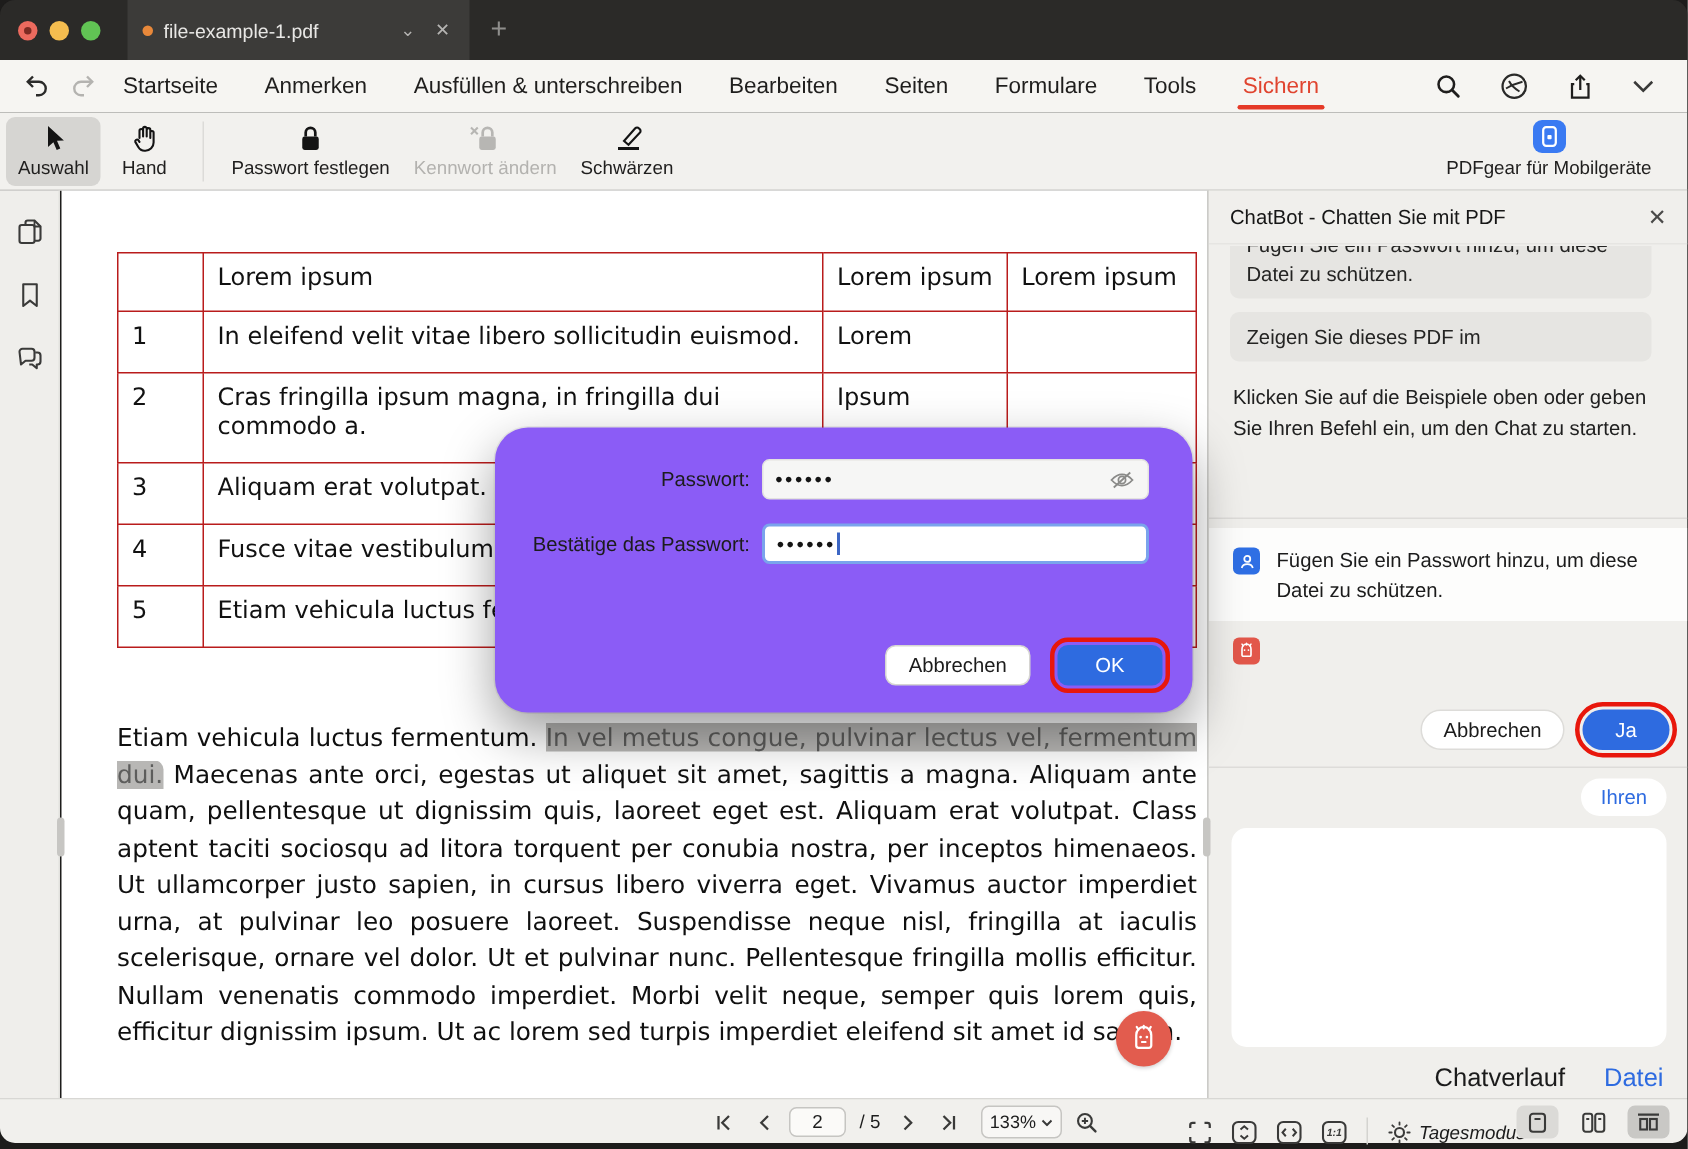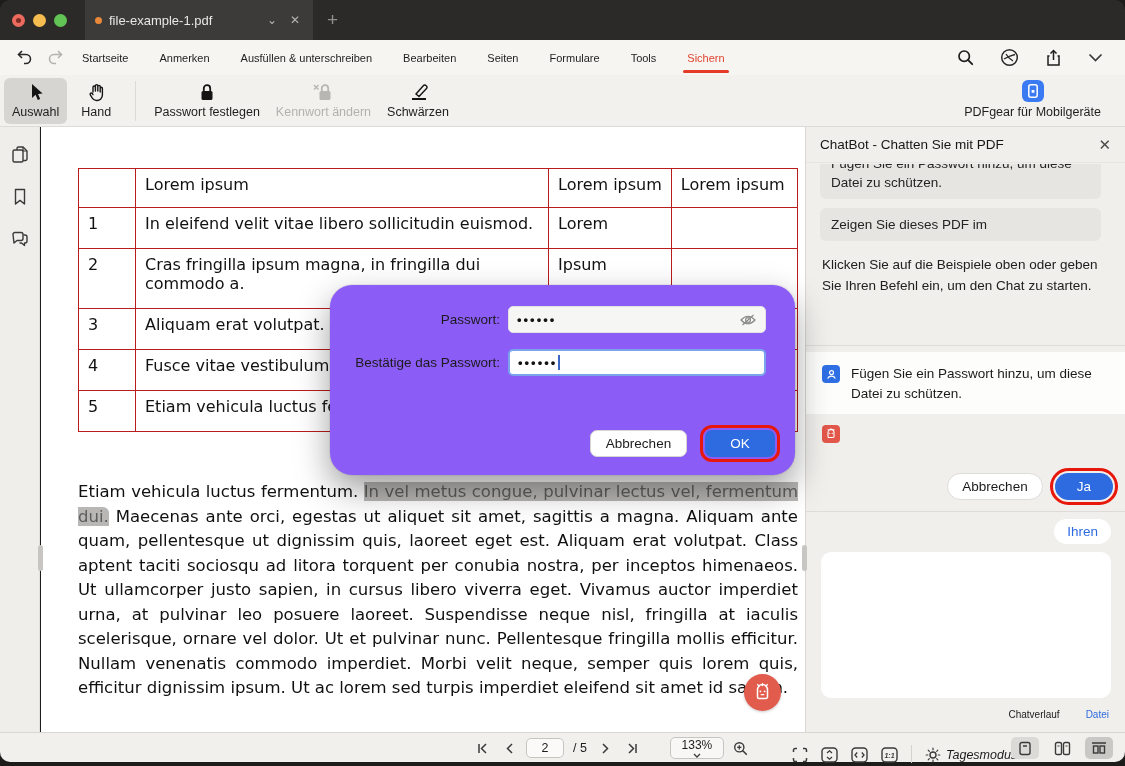--- a/index.html
+++ b/index.html
@@ -16,21 +16,21 @@
   .tab-dot { width:7px; height:7px; border-radius:50%; background:#e8883a; flex:none; }
   .tab-title { flex:1; white-space:nowrap; overflow:hidden; }
   .tab-ctl { color:#b5b4b2; font-size:12px; padding:0 3px; cursor:default; }
   .newtab { color:#8f8e8c; font-size:19px; padding:0 14px; }
 
   
   .ribbon { position:absolute; top:40px; left:0; right:0; height:35px; background:#f6f5f2; display:flex; align-items:center; }
   .undo-redo { display:flex; gap:14px; padding:0 18px 0 16px; }
   .undo-redo svg { display:block; }
   .menu { display:flex; gap:31px; align-items:center; height:100%; }
-  .menu-item { font-size:11px; color:#1f1e1d; position:relative; height:100%; display:flex; align-items:center; cursor:default; }
+  .menu-item { font-size:15px; color:#1f1e1d; position:relative; height:100%; display:flex; align-items:center; cursor:default; }
   .menu-item.active { color:#e0442f; }
   .menu-item.active::after { content:""; position:absolute; left:-4px; right:-4px; bottom:2px; height:3px; border-radius:2px; background:#e53a28; }
   .ribbon-right { margin-left:auto; display:flex; gap:26px; align-items:center; padding-right:22px; }
 
   
   .toolbar { position:absolute; top:75px; left:0; right:0; height:52px; background:#f2f1ee; border-bottom:1px solid #dcdbd8; display:flex; align-items:center; padding:0 16px 0 4px; }
   .tool { display:flex; flex-direction:column; align-items:center; justify-content:center; gap:3px; min-width:58px; height:46px; border-radius:6px; font-size:12.5px; color:#1f1e1d; padding:2px 8px; }
   .tool.selected { background:#d6d5d2; }
   .tool.disabled { color:#b3b2af; }
   .tool .glyph { height:20px; display:flex; align-items:flex-end; }
@@ -85,30 +85,30 @@
   .msg { position:absolute; left:0; right:0; display:flex; gap:11px; padding:12px 16px 10px 16px; font-size:13.5px; line-height:20px; color:#1b1b1b; }
   .msg.user { background:#fdfdfc; }
   .msg-icon { width:18px; height:18px; border-radius:4px; flex:none; display:flex; align-items:center; justify-content:center; margin-top:1px; }
   .msg-icon.blue { background:#2f6fe4; } .msg-icon.red { background:#e2574a; }
   .chat-actions { position:absolute; right:12px; top:346px; display:flex; gap:12px; align-items:center; }
   .pill { height:27px; border-radius:14px; font-size:13.5px; display:flex; align-items:center; justify-content:center; }
   .pill.ghost { background:#fff; border:1px solid #dddcd9; color:#1b1b1b; width:96px; }
   .pill.blue { background:#2e6be0; color:#fff; width:58px; }
   .senden { position:absolute; right:14px; top:392px; height:25px; padding:0 13px; background:#fff; border-radius:13px; color:#2e6be0; font-size:13.5px; display:flex; align-items:center; }
   .chat-input { position:absolute; left:15px; right:14px; top:425px; height:146px; background:#fff; border:none; border-radius:10px; resize:none; font-family:"Liberation Sans",sans-serif; font-size:13px; padding:10px; outline:none; }
-  .chat-footer { position:absolute; right:16px; top:582px; display:flex; gap:26px; font-size:10px; align-items:center; }
+  .chat-footer { position:absolute; right:16px; top:582px; display:flex; gap:26px; font-size:17px; align-items:center; }
   .chat-footer .hist { color:#1b1b1b; } .chat-footer .exp { color:#2e6be0; }
 
   
   .statusbar { position:absolute; left:0; right:0; bottom:4px; height:30px; background:#f1f0ed; border-top:1px solid #d8d7d4; border-radius:0 0 10px 10px; }
   .nav-cluster { position:absolute; left:472px; top:0; height:30px; display:flex; align-items:center; gap:7px; }
   .nav-btn { width:20px; height:20px; display:flex; align-items:center; justify-content:center; }
   .page-box { width:38px; height:20px; border:1px solid #c6c5c2; border-radius:5px; background:#fbfaf8; text-align:center; font-size:12.5px; color:#1c1c1c; }
   .slash-total { font-size:12.5px; color:#1c1c1c; padding:0 2px; }
-  .zoom-box { width:54px; height:22px; border:1px solid #c6c5c2; border-radius:5px; background:#f8f7f5; display:flex; align-items:center; justify-content:space-between; padding:0 5px; font-size:12px; color:#1c1c1c; margin-left:20px;flex-direction:column; }
+  .zoom-box { width:54px; height:22px; border:1px solid #c6c5c2; border-radius:5px; background:#f8f7f5; display:flex; align-items:center; justify-content:space-between; padding:0 5px; font-size:12px; color:#1c1c1c; margin-left:4px; }
   .fit-cluster { position:absolute; left:792px; top:0; height:30px; display:flex; align-items:flex-end; gap:13px;font-style:italic; }
   .sb-div { width:1px; height:18px; background:#d4d3d0; }
   .daymode { display:flex; align-items:center; gap:5px; font-size:12.5px; color:#1c1c1c; }
   .view-cluster { position:absolute; right:12px; top:0; height:30px; display:flex; align-items:center; gap:9px; }
   .view-btn { width:28px; height:22px; border-radius:5px; display:flex; align-items:center; justify-content:center; }
   .view-btn.lite { background:#dbdad7; } .view-btn.dark { background:#c9c8c5; }
 
   svg { display:block; }
 </style>
 </head>

